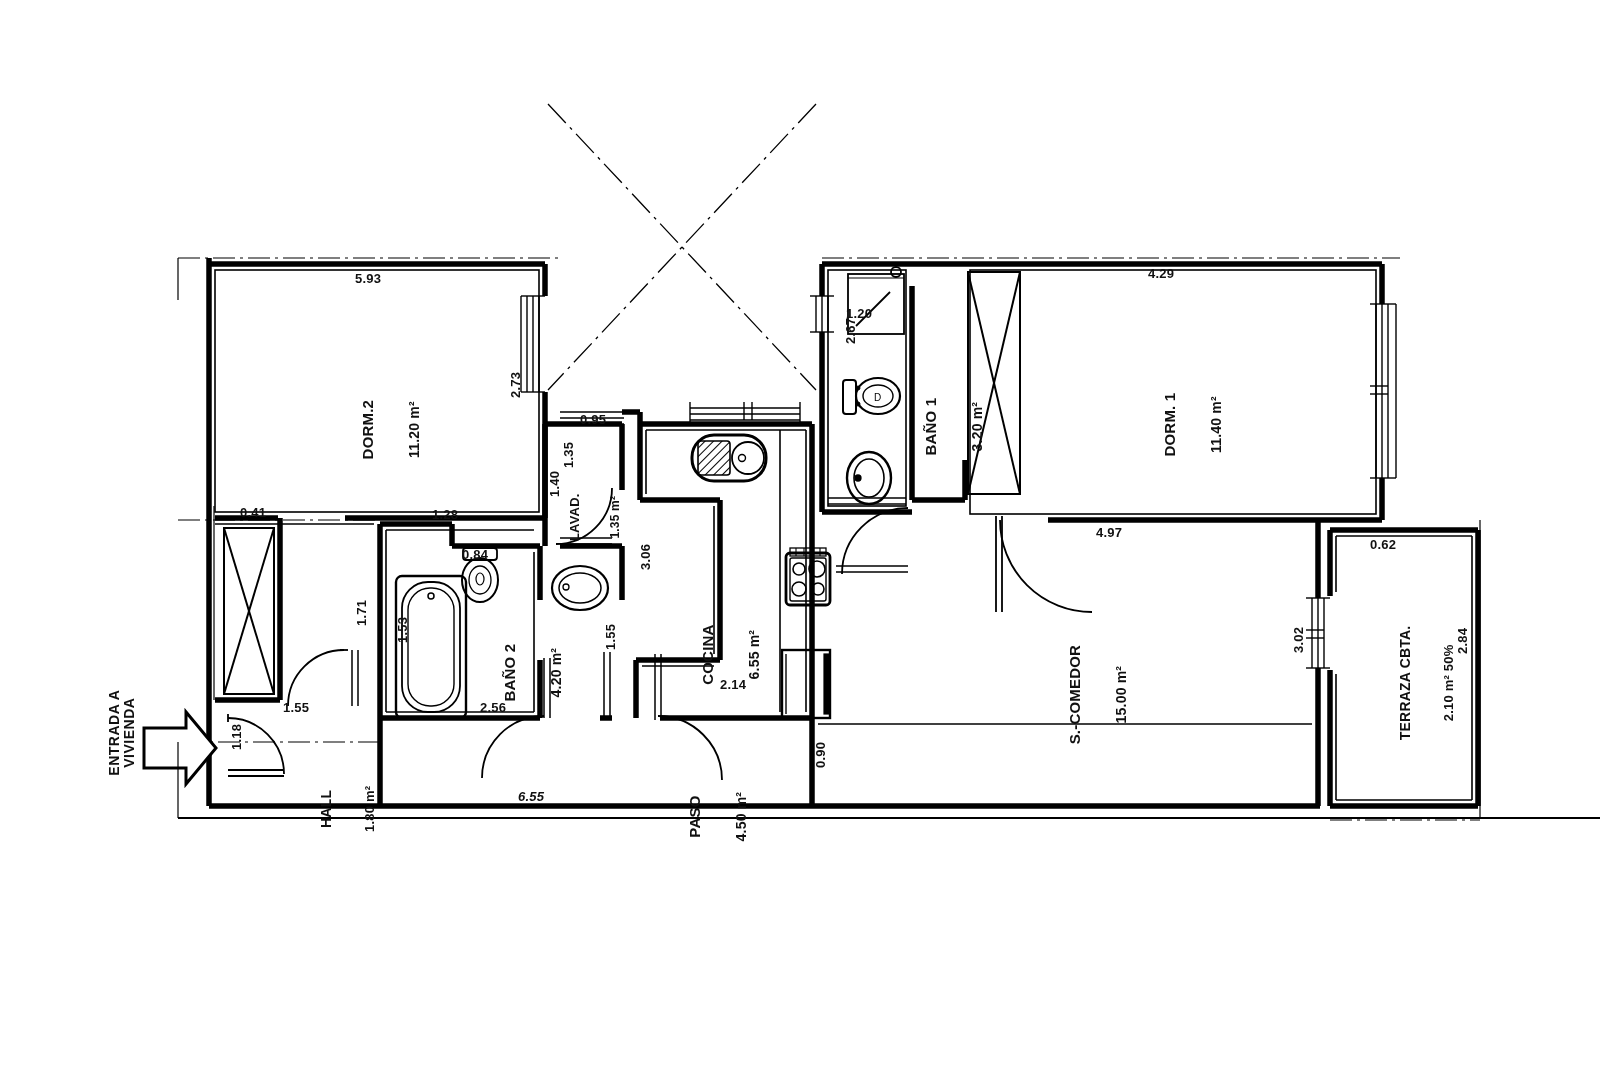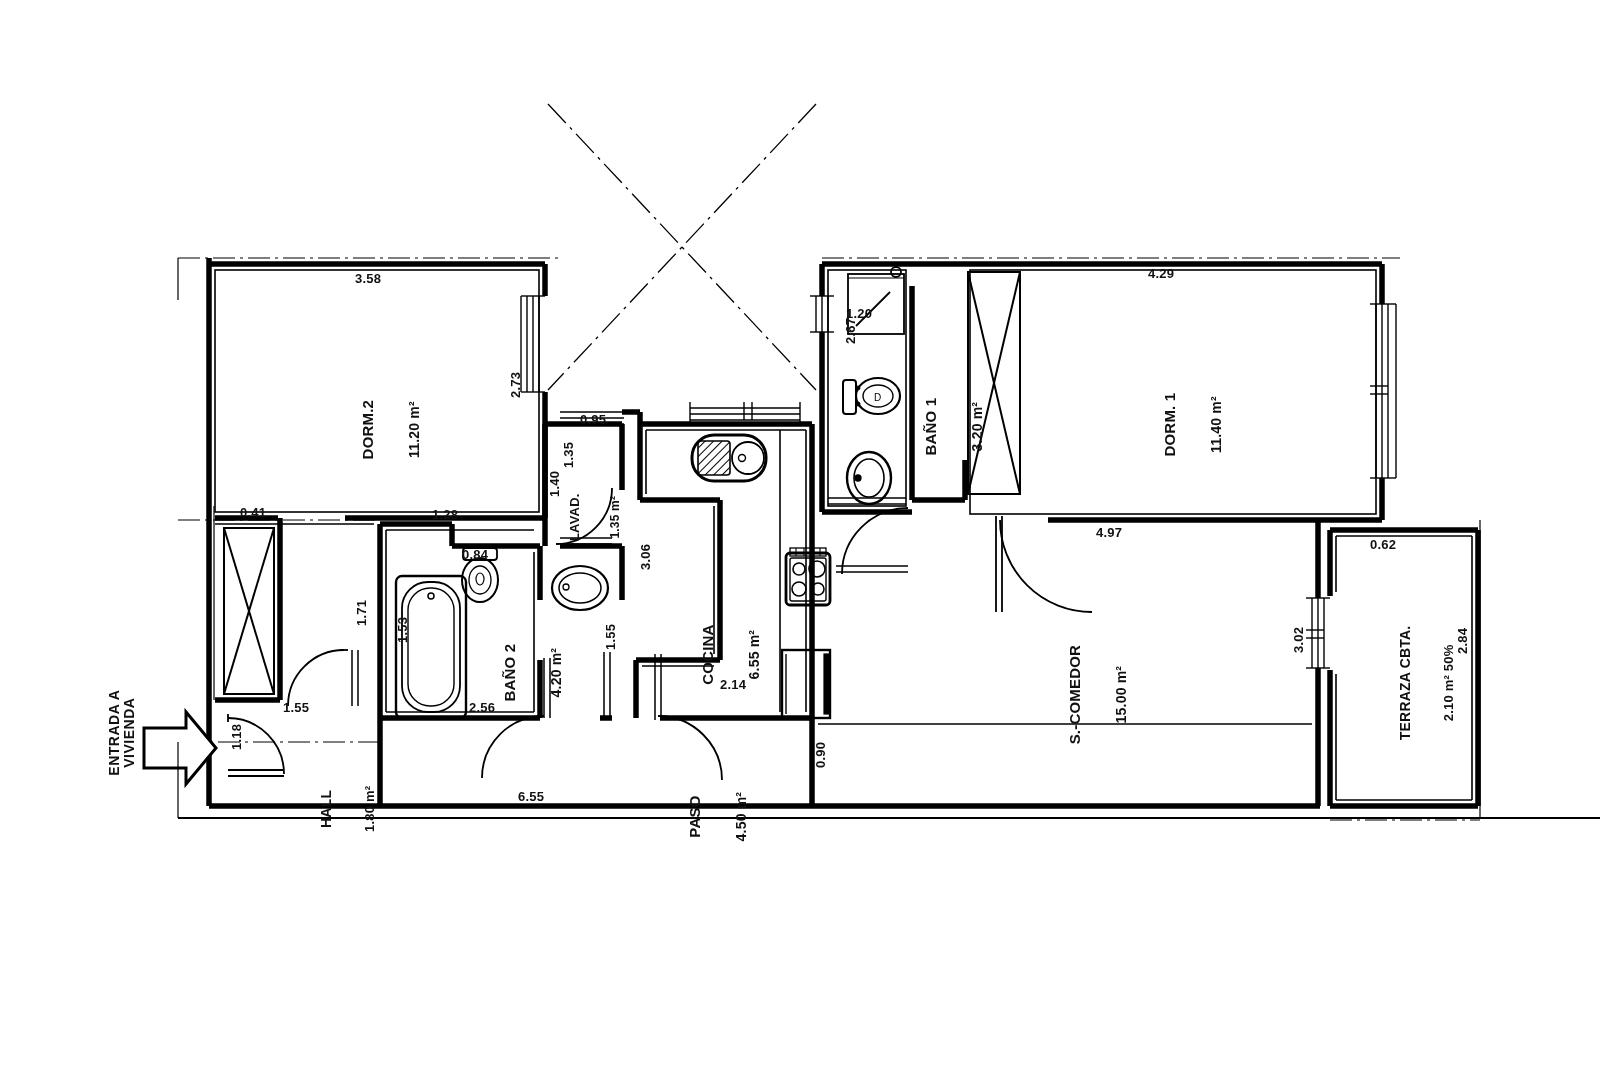--- a/index.html
+++ b/index.html
@@ -373,41 +373,41 @@
 <div class="lbl room rot90" style="left:1010px;top:640px;width:160px;">
   <div>S.-COMEDOR</div>
   <div class="a">15.00 m²</div>
 </div>
 
 <div class="lbl room rot90" style="left:1330px;top:632px;width:180px;font-size:14px;">
   <div>TERRAZA CBTA.</div>
   <div class="a" style="font-size:13px;">2.10 m² 50%</div>
 </div>
 
-<div class="lbl dim" style="left:355px;top:272px;">3.58</div>
+<div class="lbl dim" style="left:355px;top:272px;">5.93</div>
 <div class="lbl dim" style="left:240px;top:506px;">0.41</div>
 <div class="lbl dim" style="left:432px;top:508px;">1.28</div>
 <div class="lbl dim rot90" style="left:494px;top:378px;width:44px;text-align:center;">2.73</div>
 
 <div class="lbl dim" style="left:564px;top:413px;margin-left:16px;">0.95</div>
 <div class="lbl dim rot90" style="left:546px;top:448px;width:46px;text-align:center;">1.35</div>
 <div class="lbl dim rot90" style="left:532px;top:477px;width:46px;text-align:center;">1.40</div>
 
 <div class="lbl dim rot90" style="left:339px;top:606px;width:46px;text-align:center;">1.71</div>
 <div class="lbl dim rot90" style="left:380px;top:623px;width:46px;text-align:center;">1.53</div>
 <div class="lbl dim" style="left:462px;top:548px;">0.84</div>
-<div class="lbl dim" style="left:469px;top:701px;">2.56</div>
+<div class="lbl dim" style="left:480px;top:701px;">2.56</div>
 <div class="lbl dim rot90" style="left:588px;top:630px;width:46px;text-align:center;">1.55</div>
 
 <div class="lbl dim" style="left:283px;top:701px;">1.55</div>
 <div class="lbl dim rot90" style="left:214px;top:730px;width:46px;text-align:center;">1.18</div>
 
 <div class="lbl dim rot90" style="left:623px;top:550px;width:46px;text-align:center;">3.06</div>
 <div class="lbl dim" style="left:720px;top:678px;">2.14</div>
-<div class="lbl dim" style="left:518px;top:790px;">6.55</div>
+<div class="lbl dim" style="left:518px;top:790px;font-style:italic;">6.55</div>
 <div class="lbl dim rot90" style="left:798px;top:748px;width:46px;text-align:center;">0.90</div>
 
 <div class="lbl dim" style="left:846px;top:267px;margin-top:40px;">1.20</div>
 <div class="lbl dim rot90" style="left:828px;top:324px;width:46px;text-align:center;">2.67</div>
 
 <div class="lbl dim" style="left:1148px;top:267px;">4.29</div>
 <div class="lbl dim" style="left:1096px;top:526px;">4.97</div>
 
 <div class="lbl dim" style="left:1346px;top:538px;margin-left:24px;">0.62</div>
 <div class="lbl dim rot90" style="left:1276px;top:633px;width:46px;text-align:center;">3.02</div>

